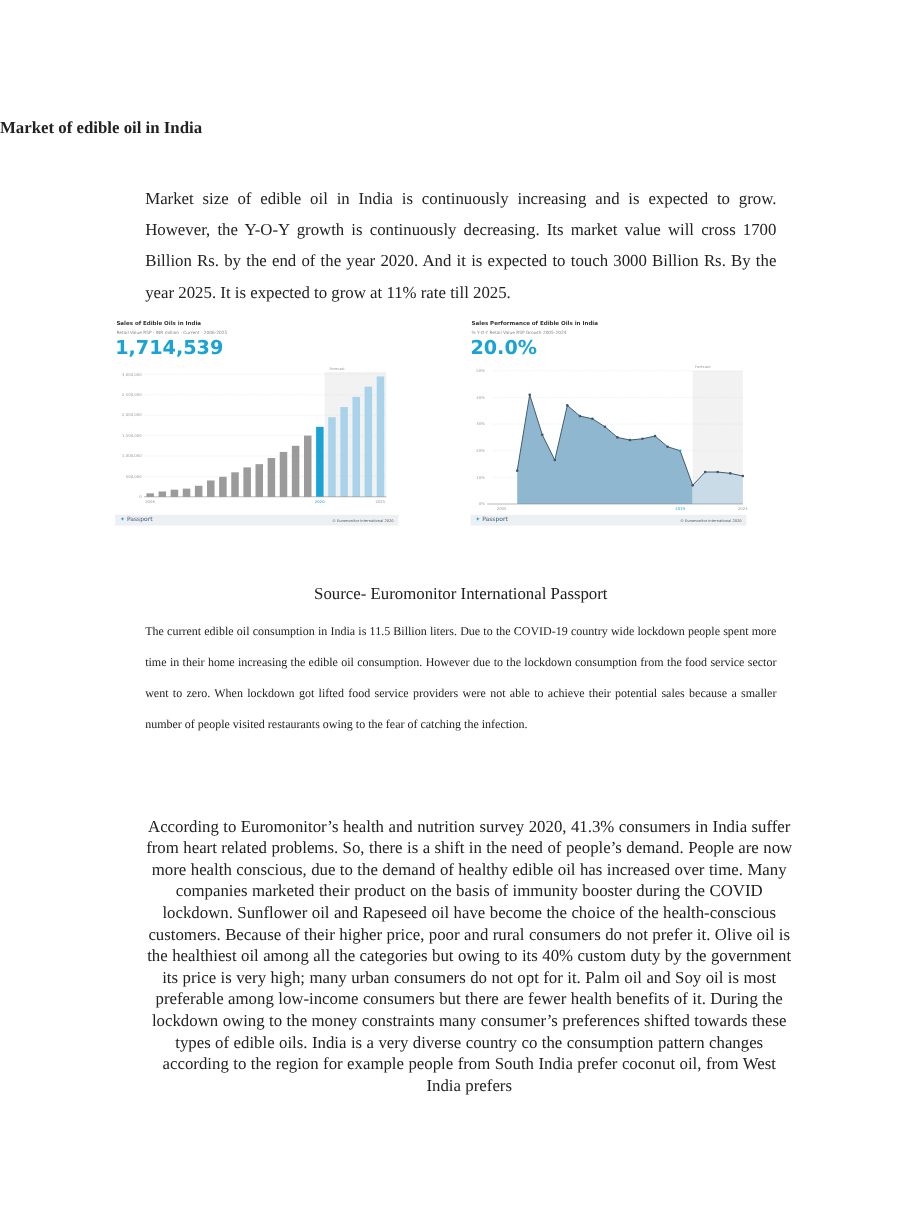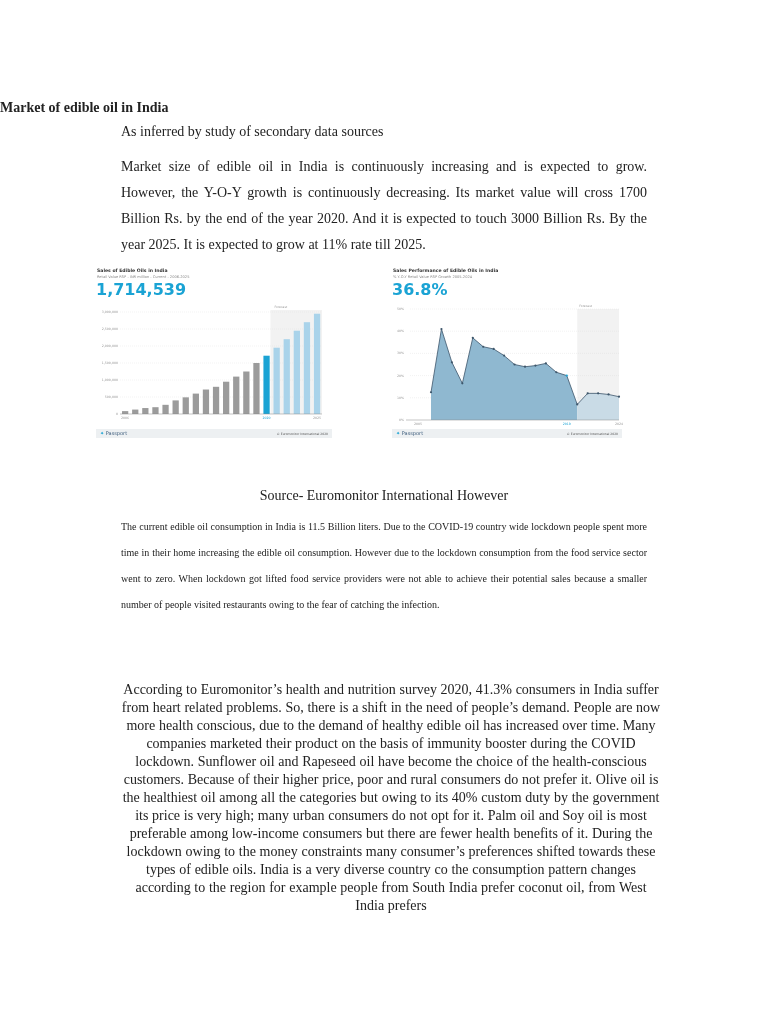--- a/index.html
+++ b/index.html
@@ -27,21 +27,20 @@
            line-height: 26px; text-align: justify; text-align-last: left; margin: 0; }
   .para3 { position: absolute; top: 681px; left: 121px; width: 540px; font-size: 14px;
            line-height: 18px; margin: 0; word-spacing: 0.2px; text-align: center; }
 </style>
 </head>
 <body>
 
 <div class="page">
 
   <div class="title">Market of edible oil in India</div>
-  <div class="intro">As inferred by study of secondary data sources</div>
   <p class="para1">Market size of edible oil in India is continuously increasing and is expected to grow. However, the Y-O-Y growth is continuously decreasing.  Its market value will cross 1700 Billion Rs. by the end of the year 2020. And it is expected to touch 3000 Billion Rs. By the year 2025. It is expected to grow at 11% rate till 2025.</p>
 
   <div class="chart chart-left">
     <svg id="svg-left" width="246" height="174">
         <rect x="176.5" y="44" width="51.5" height="104" fill="#f2f2f2"></rect>
         <text x="180.5" y="42" font-size="3" fill="#999" font-family="DejaVu Sans, sans-serif">Forecast</text>
         <text x="24" y="149" font-size="3.2" fill="#999" text-anchor="end" font-family="DejaVu Sans, sans-serif">0</text>
         <line x1="26" y1="131" x2="228" y2="131" stroke="#ddd" stroke-width="0.4" stroke-dasharray="1,1"></line>
         <text x="24" y="132" font-size="3.2" fill="#999" text-anchor="end" font-family="DejaVu Sans, sans-serif">500,000</text>
         <line x1="26" y1="114" x2="228" y2="114" stroke="#ddd" stroke-width="0.4" stroke-dasharray="1,1"></line>
@@ -125,24 +124,24 @@
         <circle cx="208.11111111111111" cy="127.36" r="1.1" fill="#3d566b"></circle>
         <circle cx="218.55555555555557" cy="128.47" r="1.1" fill="#3d566b"></circle>
         <circle cx="229" cy="130.69" r="1.1" fill="#3d566b"></circle>
         <line x1="16" y1="154" x2="229" y2="154" stroke="#888" stroke-width="0.5"></line>
         <text x="28" y="159" font-size="3.2" fill="#999" text-anchor="middle" font-family="DejaVu Sans, sans-serif">2005</text>
         <text x="176.77777777777777" y="159" font-size="3.2" fill="#1aa3d4" text-anchor="middle" font-family="DejaVu Sans, sans-serif">2019</text>
         <text x="229" y="159" font-size="3.2" fill="#999" text-anchor="middle" font-family="DejaVu Sans, sans-serif">2024</text>
       </svg>
     <div class="c-title">Sales Performance of Edible Oils in India</div>
     <div class="c-sub">% Y-O-Y Retail Value RSP Growth 2005-2024</div>
-    <div class="c-big">36.8%</div>
+    <div class="c-big">20.0%</div>
     <div class="c-footer">
       <span class="c-logo"><span class="dot">✦</span> <span>Passport</span></span>
       <span class="c-copy">© Euromonitor International 2020</span>
     </div>
   </div>
 
-  <div class="source">Source- Euromonitor International However</div>
+  <div class="source">Source- Euromonitor International Passport</div>
   <p class="para2">The current edible oil consumption in India is 11.5 Billion liters. Due to the COVID-19 country wide lockdown people spent more time in their home increasing the edible oil consumption. However due to the lockdown consumption from the food service sector went to zero. When lockdown got lifted food service providers were not able to achieve their potential sales because a smaller number of people visited restaurants owing to the fear of catching the infection.</p>
   <p class="para3">According to Euromonitor’s health and nutrition survey 2020, 41.3% consumers in India suffer from heart related problems. So, there is a shift in the need of people’s demand. People are now more health conscious, due to the demand of healthy edible oil has increased over time. Many companies marketed their product on the basis of immunity booster during the COVID lockdown. Sunflower oil and Rapeseed oil have become the choice of the health-conscious customers. Because of their higher price, poor and rural consumers do not prefer it. Olive oil is the healthiest oil among all the categories but owing to its 40% custom duty by the government its price is very high; many urban consumers do not opt for it.  Palm oil and Soy oil is most preferable among low-income consumers but there are fewer health benefits of it. During the lockdown owing to the money constraints many consumer’s preferences shifted towards these types of edible oils. India is a very diverse country co the consumption pattern changes according to the region for example people from South India prefer coconut oil, from West India prefers</p>
 
 </div>
 
 </body></html>

